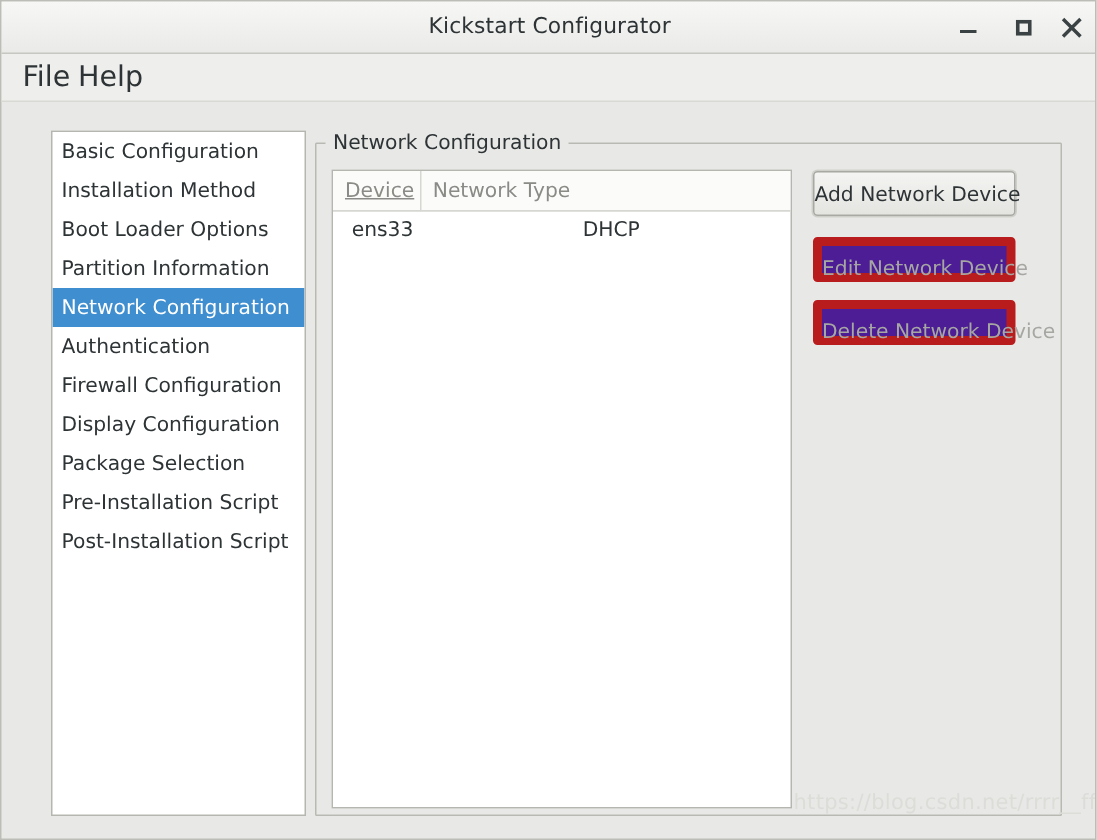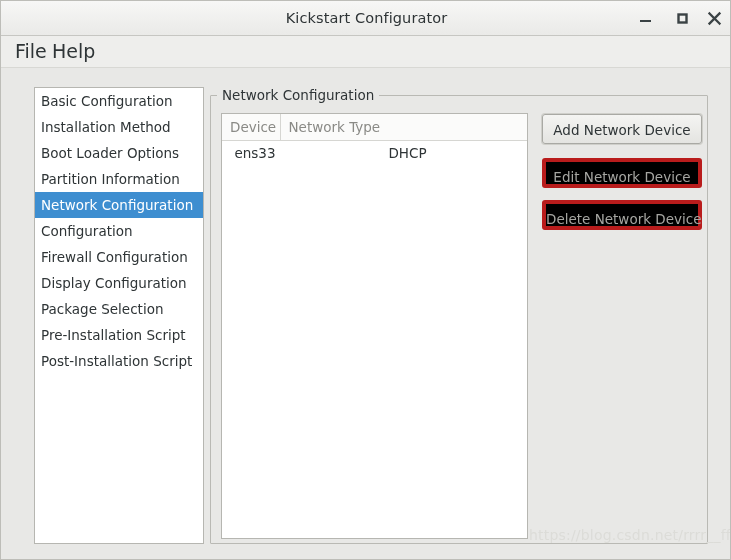--- a/index.html
+++ b/index.html
@@ -151,54 +151,55 @@
     border-bottom: 1px solid #d6d6d2;
     color: #8a8a86;
     font-weight: normal;
     text-align: left;
     padding: 0 0 0 8px;
     box-sizing: border-box;
   }
   #table thead th.col-device {
     width: 58px;
     border-right: 1px solid #d6d6d2;
+    text-decoration: underline;
   }
   #table tbody td {
     height: 26px;
     color: #2e3436;
     text-align: center;
     padding: 0 0 0 8px;
     border: none;
     box-sizing: border-box;
   }
   #table tbody td.col-device { width: 58px; }
 
   
   .btn {
     position: absolute;
     left: 541px;
-    width: 160px;
+    width: 135px;
     height: 30px;
     line-height: 30px;
     text-align: center;
     font-size: 13.5px;
     border-radius: 3px;
     box-sizing: border-box;
     cursor: default;
     white-space: nowrap;
   }
   .btn.enabled {
     background: linear-gradient(to bottom, #f4f4f2 0%, #e4e4e1 100%);
     border: 1px solid #a9a9a4;
     color: #2e3436;
     box-shadow: 0 0 0 1px #cfcfca;
   }
   .btn.disabled {
-    background: #000000;
-    border: 4px solid #b91c1c;
+    background: #4c1d95;
+    border: 6px solid #b91c1c;
     color: #a6a6a2;
   }
   #btn-add    { top: 113px; }
   #btn-edit   { top: 157px; }
   #btn-delete { top: 199px; }
 
   
   #watermark {
     position: absolute;
     left: 528px;
@@ -239,21 +240,21 @@
     <div class="menuitem" id="menu-file">File</div>
     <div class="menuitem" id="menu-help">Help</div>
   </div>
 
   <div id="sidebar">
       <div class="side-item"><span>Basic Configuration</span></div>
       <div class="side-item"><span>Installation Method</span></div>
       <div class="side-item"><span>Boot Loader Options</span></div>
       <div class="side-item"><span>Partition Information</span></div>
       <div class="side-item selected"><span>Network Configuration</span></div>
-      <div class="side-item"><span>Configuration</span></div>
+      <div class="side-item"><span>Authentication</span></div>
       <div class="side-item"><span>Firewall Configuration</span></div>
       <div class="side-item"><span>Display Configuration</span></div>
       <div class="side-item"><span>Package Selection</span></div>
       <div class="side-item"><span>Pre-Installation Script</span></div>
       <div class="side-item"><span>Post-Installation Script</span></div>
     </div>
 
   <div id="groupbox"></div>
   <div id="groupbox-title">Network Configuration</div>
 

